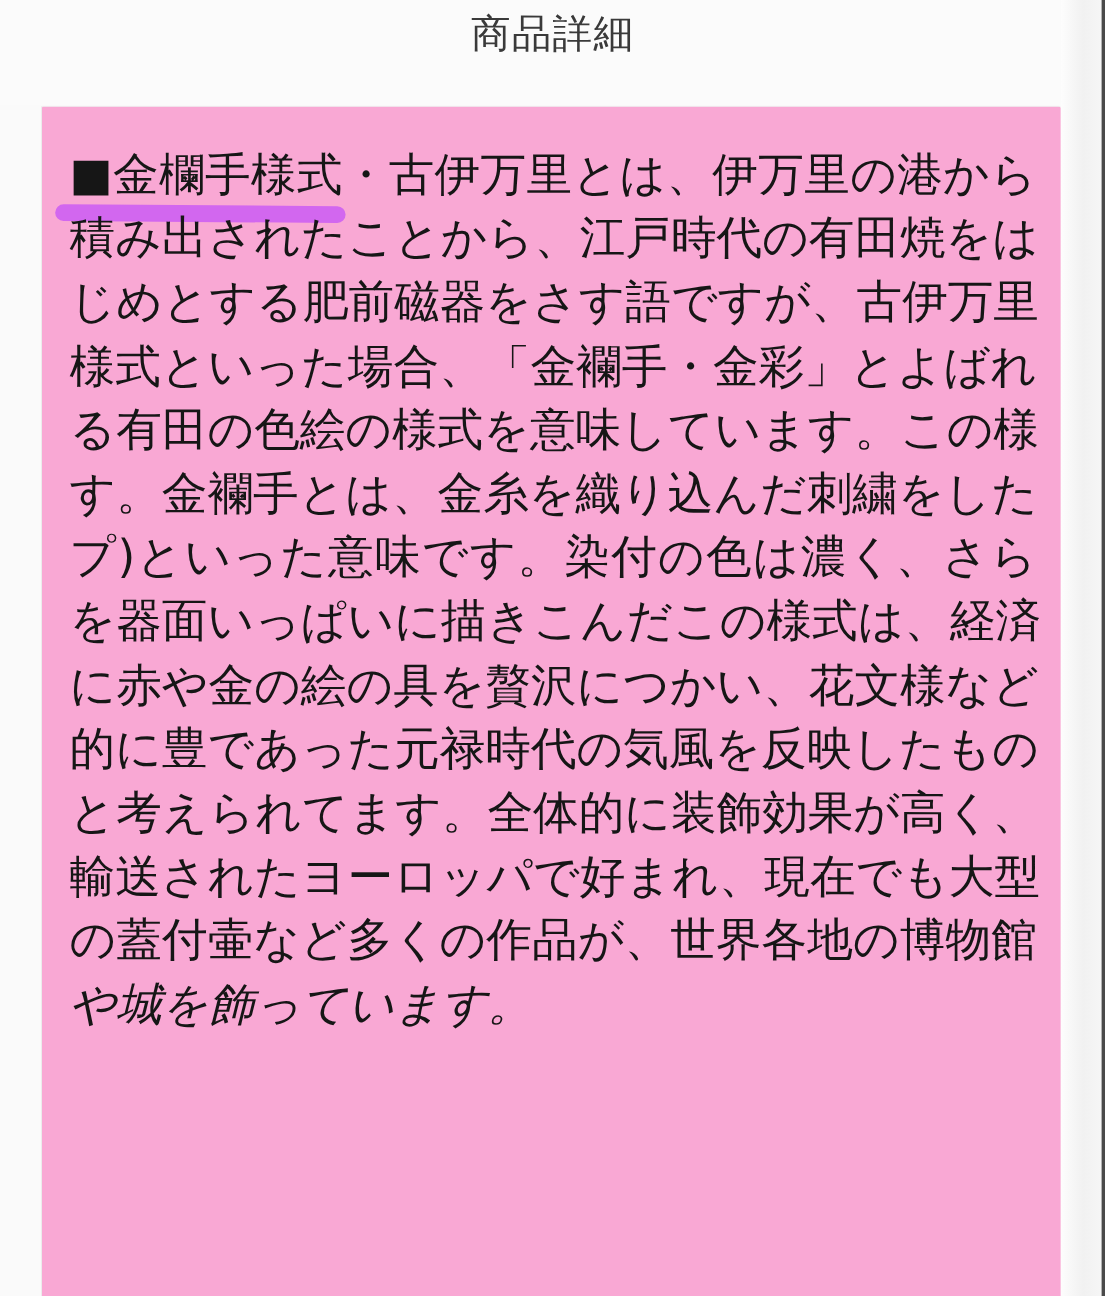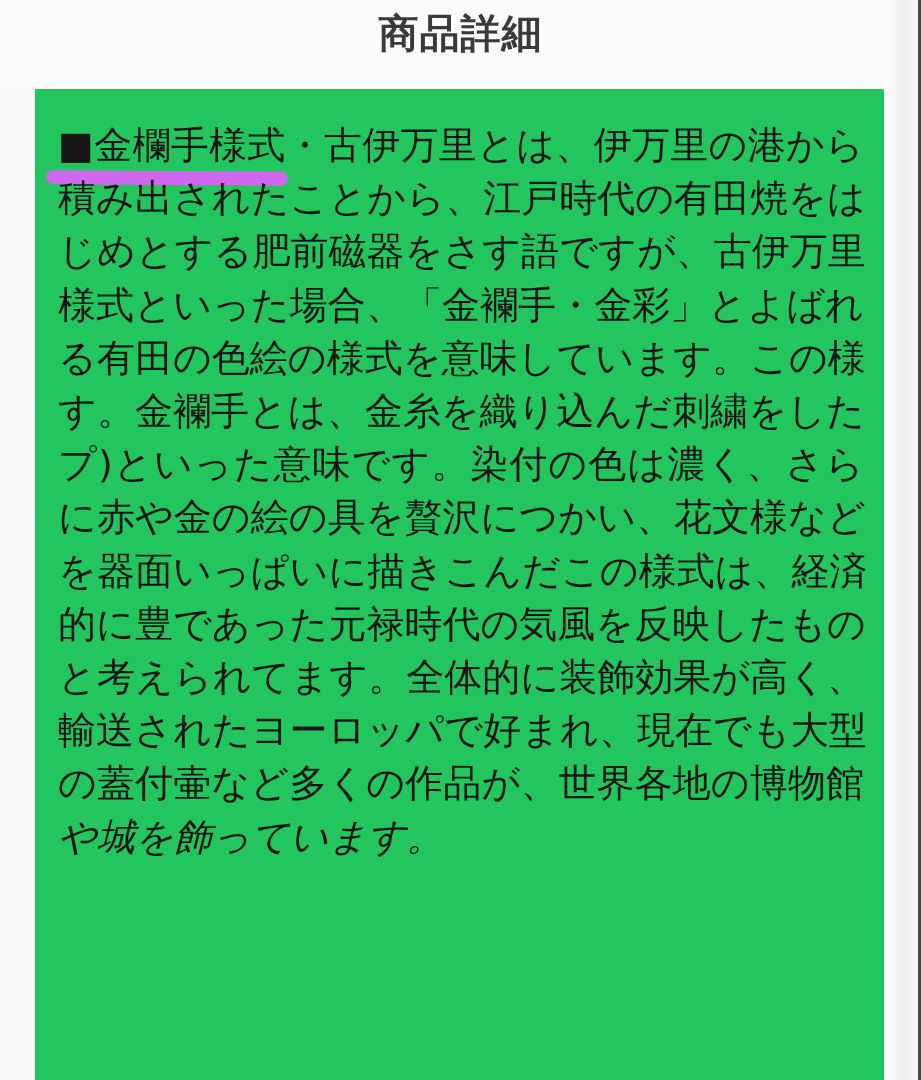--- a/index.html
+++ b/index.html
@@ -22,33 +22,33 @@
   .header {
     position: absolute;
     top: 0; left: 0; right: 0;
     height: 88px;
     background: #fbfbfb;
   }
   .header h1 {
     margin: 0;
     padding-top: 6px;
     text-align: center;
-    font-size: 40px;
-    font-weight: bold;
+    font-size: 33px;
+    font-weight: normal;
     letter-spacing: 1px;
     color: #3a3a3a;
   }
   
   .card {
     position: absolute;
     left: 34px;
     top: 88px;
     width: 850px;
     height: 992px;
-    background: #22c55e;
+    background: #f9a8d4;
     border-top: 1px solid #efefef;
     border-left: 1px solid #ececec;
     border-radius: 2px 2px 0 0;
     box-sizing: border-box;
   }
   
   .marker {
     position: absolute;
     left: 11px;
     top: 82px;
@@ -111,22 +111,22 @@
   <div class="card">
     <div class="marker" style="background: rgb(210, 103, 239);"></div>
     <div class="text">
         <div class="line">■金欄手様式・古伊万里とは、伊万里の港から</div>
         <div class="line">積み出されたことから、江戸時代の有田焼をは</div>
         <div class="line">じめとする肥前磁器をさす語ですが、古伊万里</div>
         <div class="line">様式といった場合、「金襴手・金彩」とよばれ</div>
         <div class="line">る有田の色絵の様式を意味しています。この様</div>
         <div class="line">す。金襴手とは、金糸を織り込んだ刺繍をした</div>
         <div class="line">プ)といった意味です。染付の色は濃く、さら</div>
+        <div class="line">を器面いっぱいに描きこんだこの様式は、経済</div>
         <div class="line">に赤や金の絵の具を贅沢につかい、花文様など</div>
-        <div class="line">を器面いっぱいに描きこんだこの様式は、経済</div>
         <div class="line">的に豊であった元禄時代の気風を反映したもの</div>
         <div class="line">と考えられてます。全体的に装飾効果が高く、</div>
         <div class="line">輸送されたヨーロッパで好まれ、現在でも大型</div>
         <div class="line">の蓋付壷など多くの作品が、世界各地の博物館</div>
         <div class="line last">や城を飾っています。</div>
       </div>
   </div>
 
   <div class="right-gutter"></div>
   <div class="right-border"></div>

